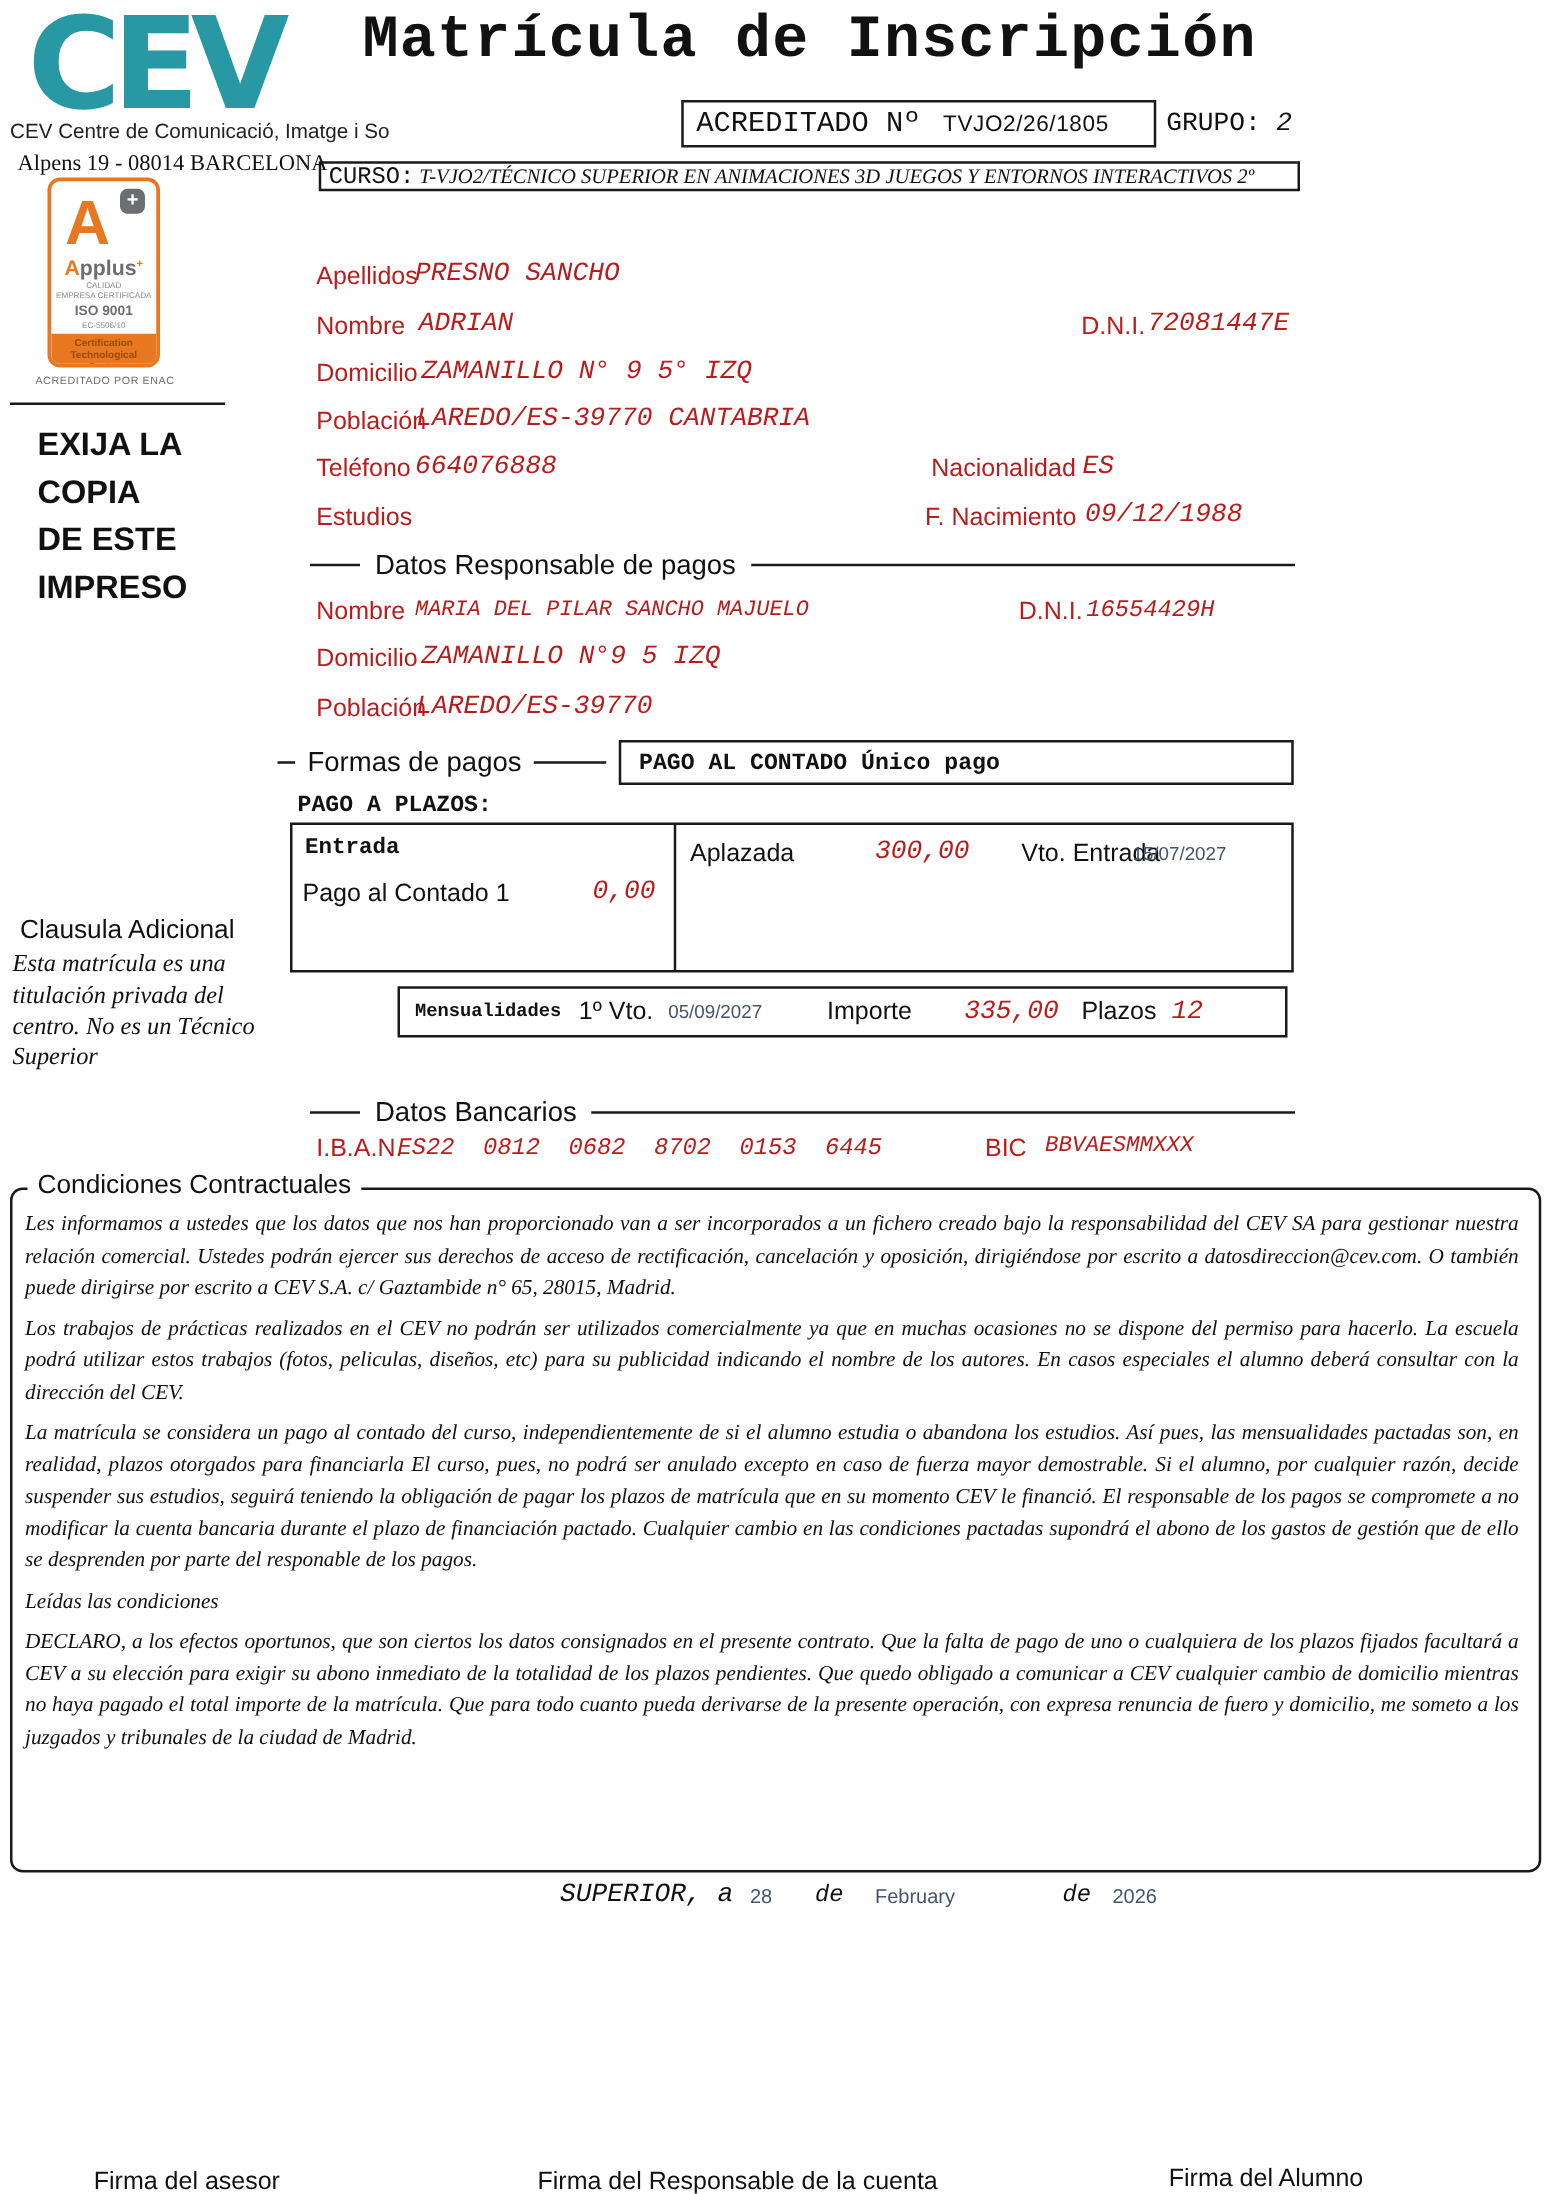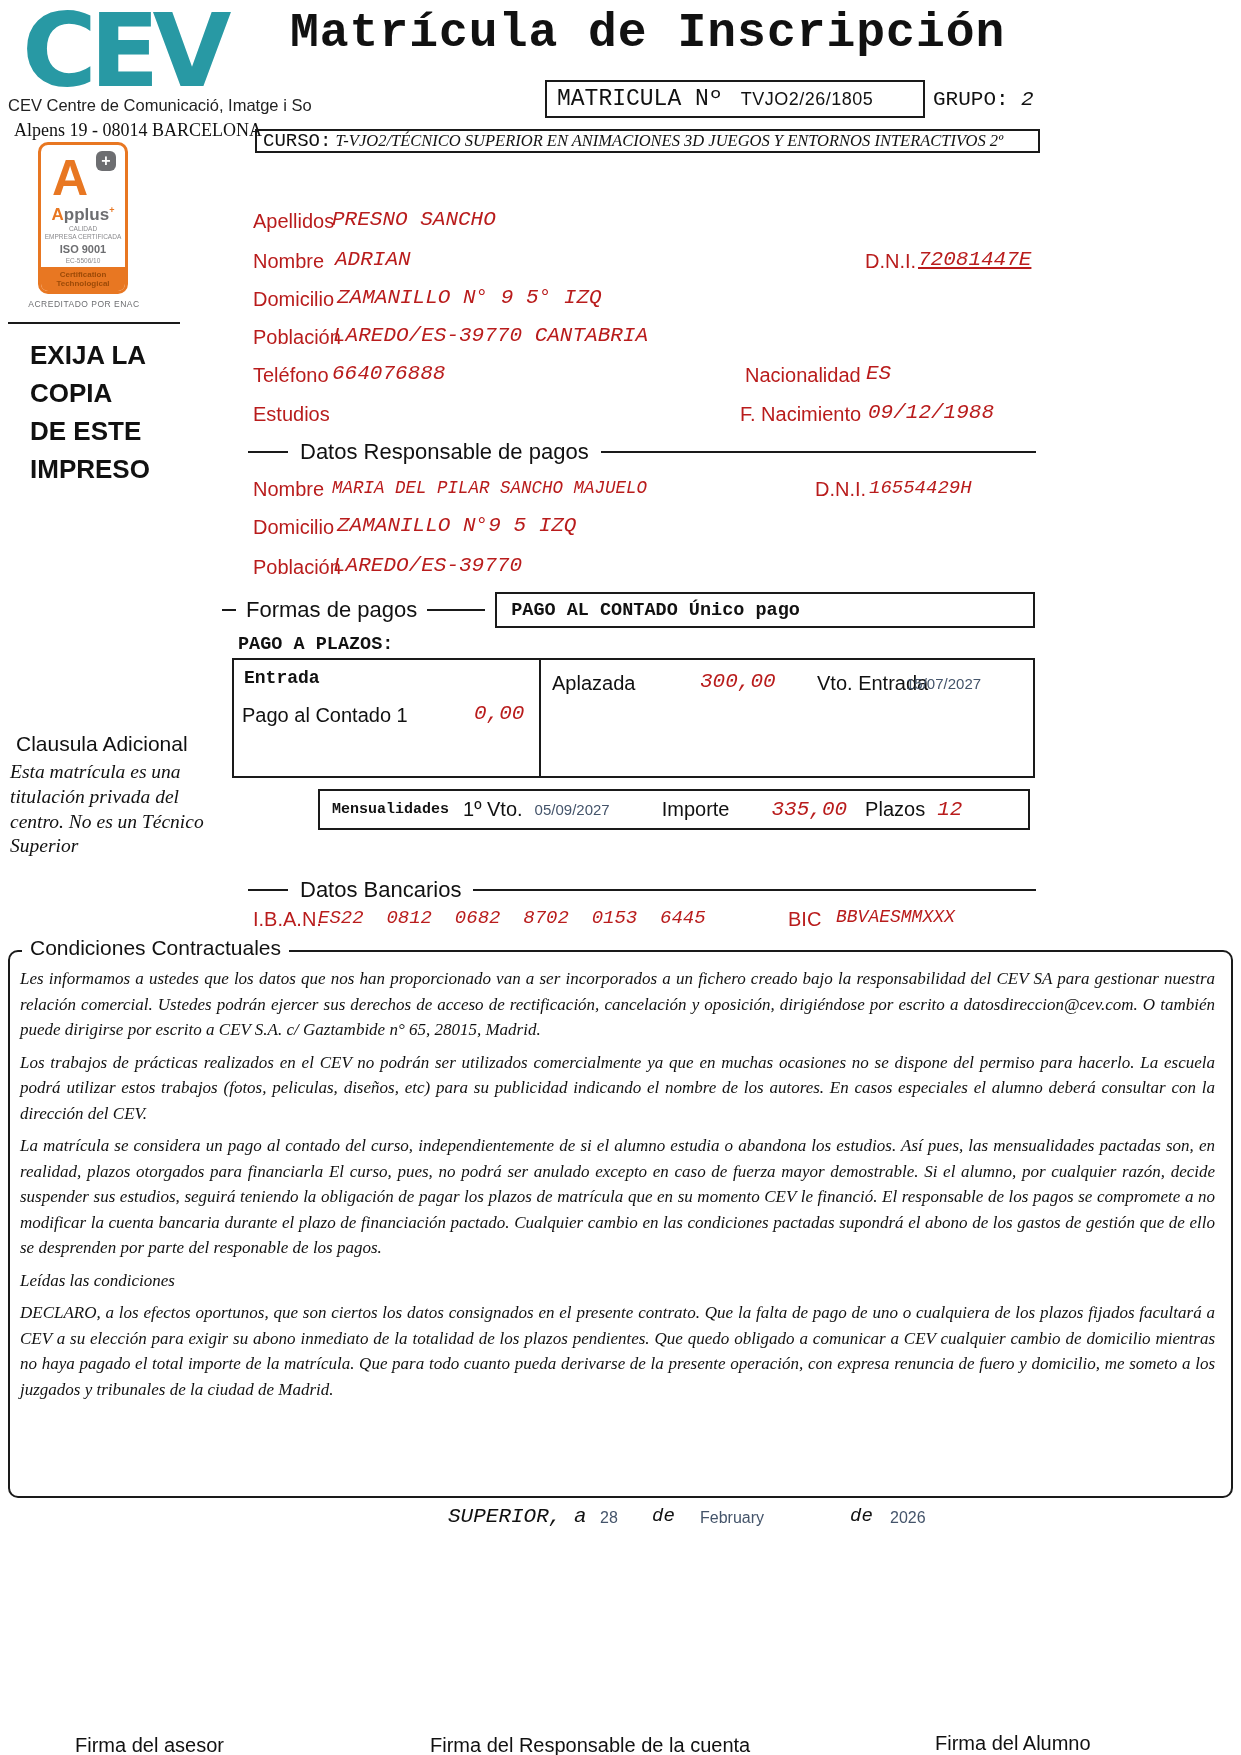--- a/index.html
+++ b/index.html
@@ -50,21 +50,21 @@
     <svg width="250" height="100" viewBox="0 0 250 100" style="overflow:visible">
       <text x="0" y="86" font-family="DejaVu Sans, sans-serif" font-weight="bold" font-size="102" letter-spacing="-7" fill="#2899A4">CEV</text>
     </svg>
   </div>
   <div class="abs sans" style="left:8px;top:96px;font-size:16.5px;color:#222;">CEV Centre de Comunicació, Imatge i So</div>
   <div class="abs serif" style="left:14px;top:120px;font-size:18px;color:#111;">Alpens 19 - 08014 BARCELONA</div>
 
   <div class="abs mono" style="left:290px;top:6px;font-size:48px;font-weight:bold;letter-spacing:1px;">Matrícula de Inscripción</div>
 
   <div class="abs bx" style="left:545px;top:80px;width:380px;height:38px;display:flex;align-items:center;padding-left:10px;">
-    <span class="mono" style="font-size:23px;">MATRICULA Nº</span>
+    <span class="mono" style="font-size:23px;">ACREDITADO Nº</span>
     <span class="sans" style="font-size:18px;margin-left:18px;letter-spacing:0.5px;">TVJO2/26/1805</span>
   </div>
   <div class="abs" style="left:933px;top:88px;">
     <span class="mono" style="font-size:21px;">GRUPO:</span>
     <span class="mono" style="font-size:21px;font-style:italic;margin-left:8px;">2</span>
   </div>
 
   <div class="abs bx" style="left:255px;top:129px;width:785px;height:24px;display:flex;align-items:center;padding-left:6px;">
     <span class="mono" style="font-size:19px;">CURSO:</span>
     <span class="serif" style="font-size:16.5px;font-style:italic;margin-left:4px;white-space:nowrap;">T-VJO2/TÉCNICO SUPERIOR EN ANIMACIONES 3D JUEGOS Y ENTORNOS INTERACTIVOS 2º</span>
@@ -102,21 +102,21 @@
   <div class="abs" style="left:16px;top:732px;font-size:21px;">Clausula Adicional</div>
   <div class="abs serif" style="left:10px;top:760px;width:216px;font-style:italic;font-size:19.5px;line-height:1.27;">Esta matrícula es una titulación privada del centro. No es un Técnico Superior</div>
 
 
   <div class="abs lbl" style="left:253px;top:210px;">Apellidos</div>
   <div class="abs val" style="left:332px;top:208px;">PRESNO SANCHO</div>
 
   <div class="abs lbl" style="left:253px;top:250px;">Nombre</div>
   <div class="abs val" style="left:335px;top:248px;">ADRIAN</div>
   <div class="abs lbl" style="left:865px;top:250px;">D.N.I.</div>
-  <div class="abs val" style="left:918px;top:248px;text-decoration:underline;">72081447E</div>
+  <div class="abs val" style="left:918px;top:248px;">72081447E</div>
 
   <div class="abs lbl" style="left:253px;top:288px;">Domicilio</div>
   <div class="abs val" style="left:337px;top:286px;">ZAMANILLO N° 9 5° IZQ</div>
 
   <div class="abs lbl" style="left:253px;top:326px;">Población</div>
   <div class="abs val" style="left:333px;top:324px;">LAREDO/ES-39770 CANTABRIA</div>
 
   <div class="abs lbl" style="left:253px;top:364px;">Teléfono</div>
   <div class="abs val" style="left:332px;top:362px;">664076888</div>
   <div class="abs lbl" style="left:745px;top:364px;">Nacionalidad</div>

